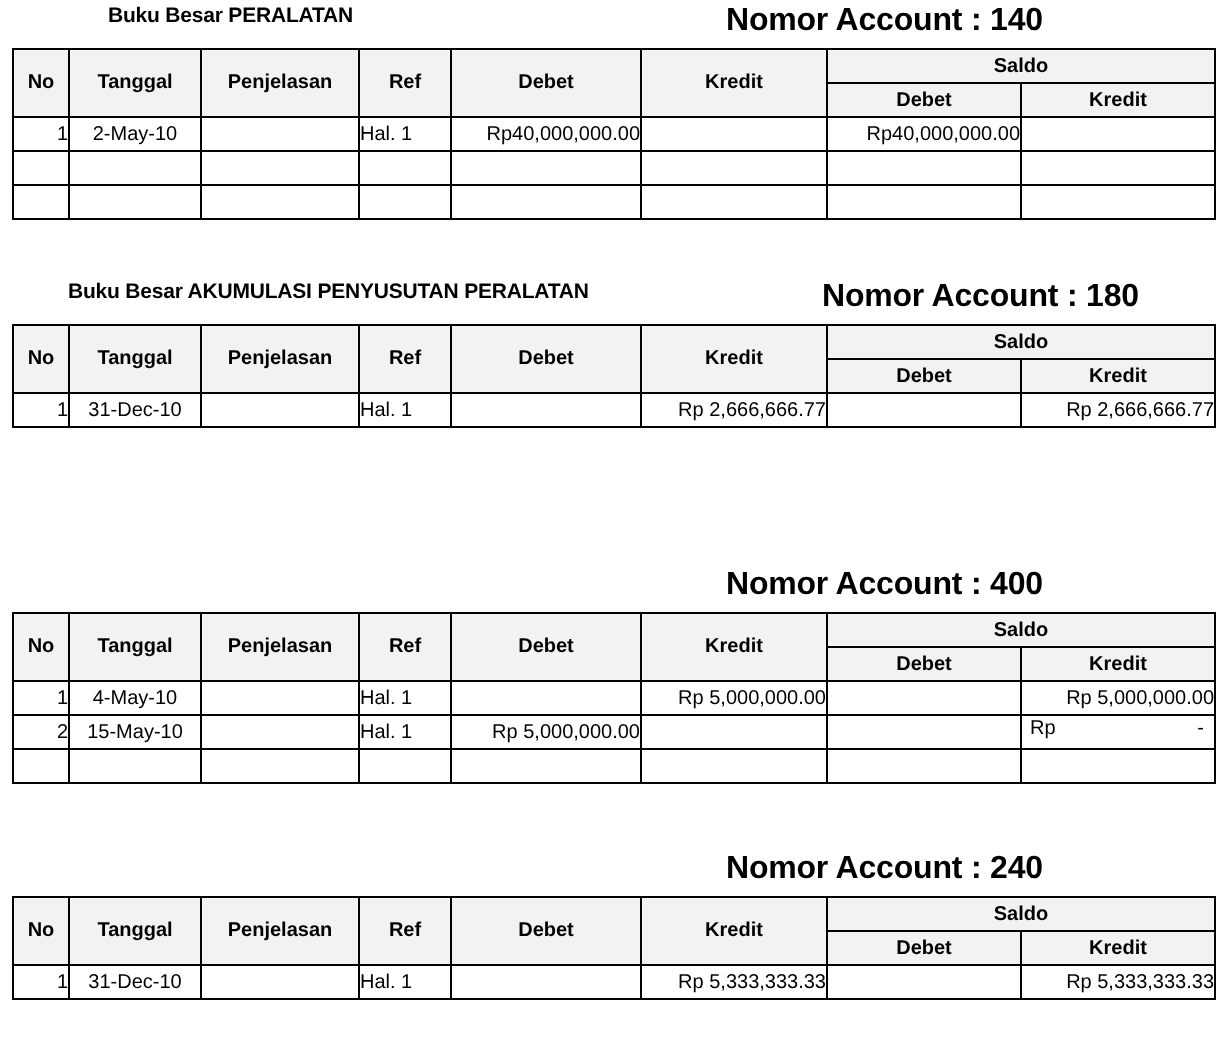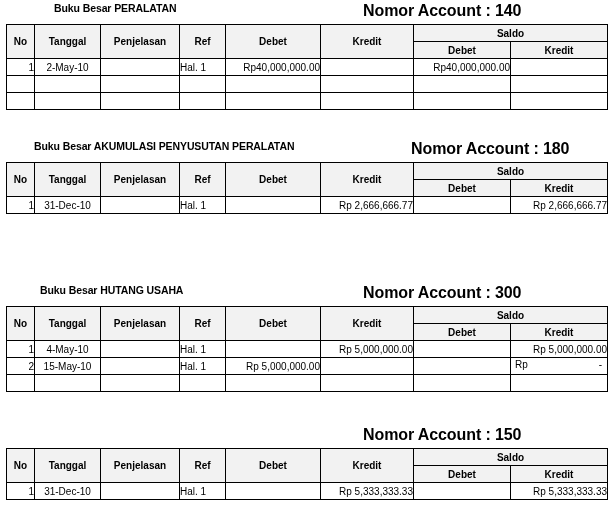--- a/index.html
+++ b/index.html
@@ -224,22 +224,21 @@
           <td class="money">Rp  2,666,666.77</td>
           <td class="money"></td>
           <td class="money">Rp  2,666,666.77</td>
         </tr>
       </tbody>
     </table>
   </div>
 
   <div class="ledger-block" style="top:282px;">
     <div class="block-header">
-      <div class="ledger-title" style="left:40px;">Buku Besar HUTANG USAHA</div>
-      <div class="account-no" style="left:363px;">Nomor Account : 300</div>
+      <div class="account-no" style="left:363px;">Nomor Account : 400</div>
     </div>
 
     <table class="ledger" style="top:24px;">
       <colgroup>
         <col class="c-no">
           <col class="c-tgl">
           <col class="c-pen">
           <col class="c-ref">
         <col class="c-deb">
           <col class="c-kre">
@@ -294,21 +293,21 @@
           <td class="money"></td>
           <td class="money"></td>
           <td class="money"></td>
         </tr>
       </tbody>
     </table>
   </div>
 
   <div class="ledger-block" style="top:424px;">
     <div class="block-header">
-      <div class="account-no" style="left:363px;">Nomor Account : 150</div>
+      <div class="account-no" style="left:363px;">Nomor Account : 240</div>
     </div>
 
     <table class="ledger" style="top:24px;">
       <colgroup>
         <col class="c-no">
           <col class="c-tgl">
           <col class="c-pen">
           <col class="c-ref">
         <col class="c-deb">
           <col class="c-kre">

